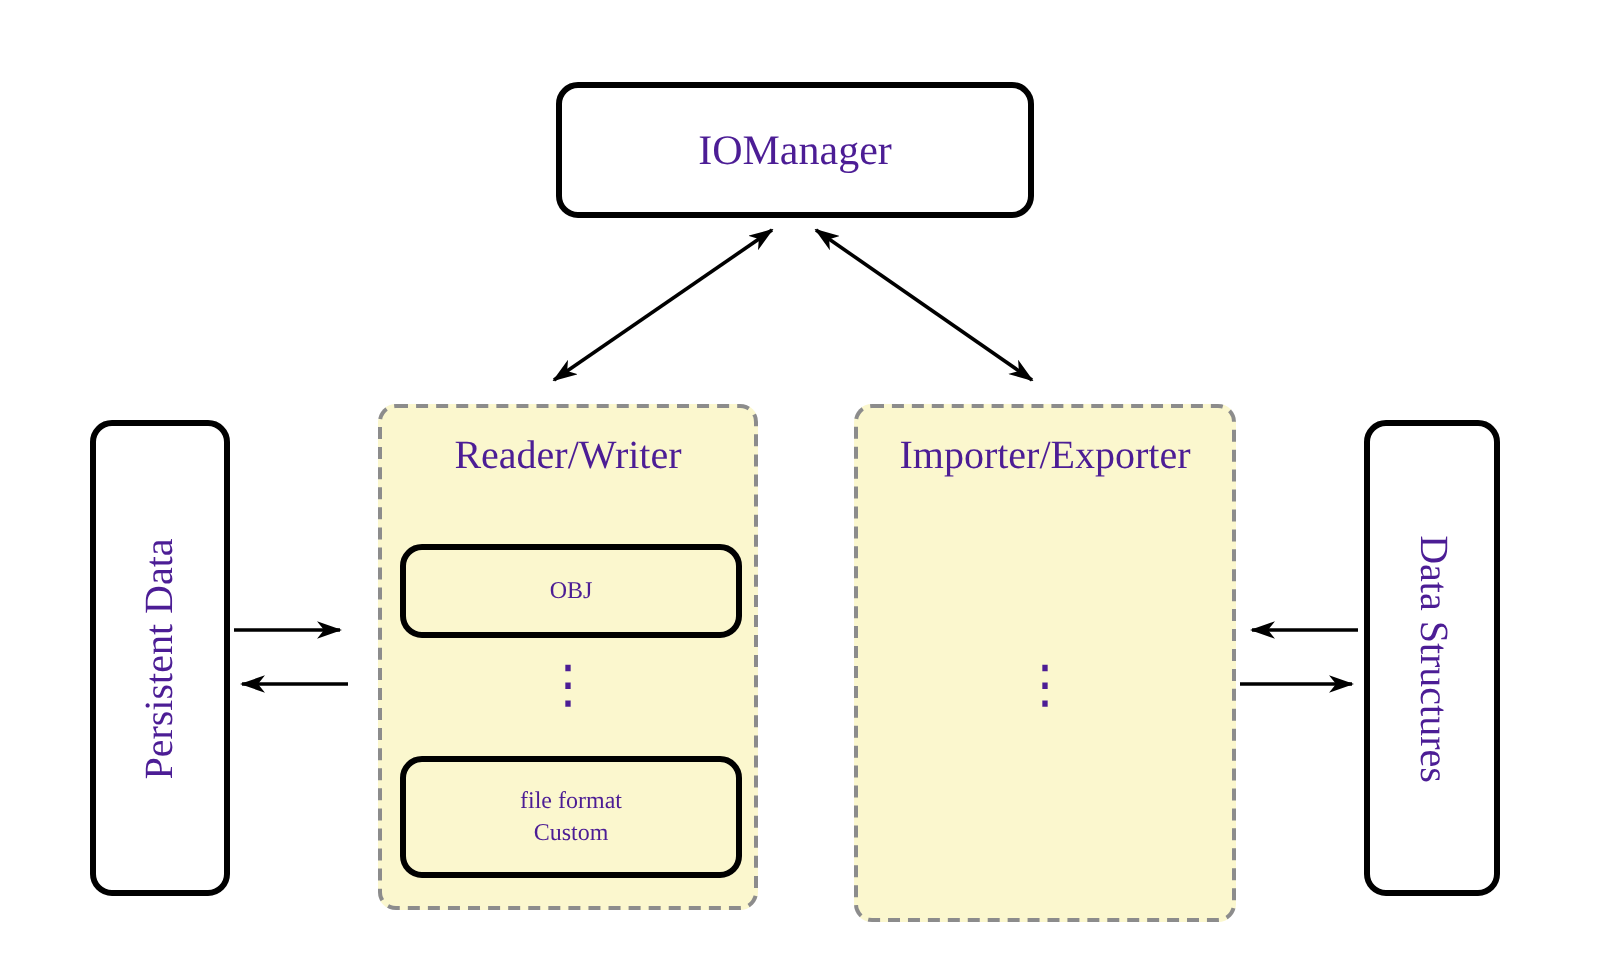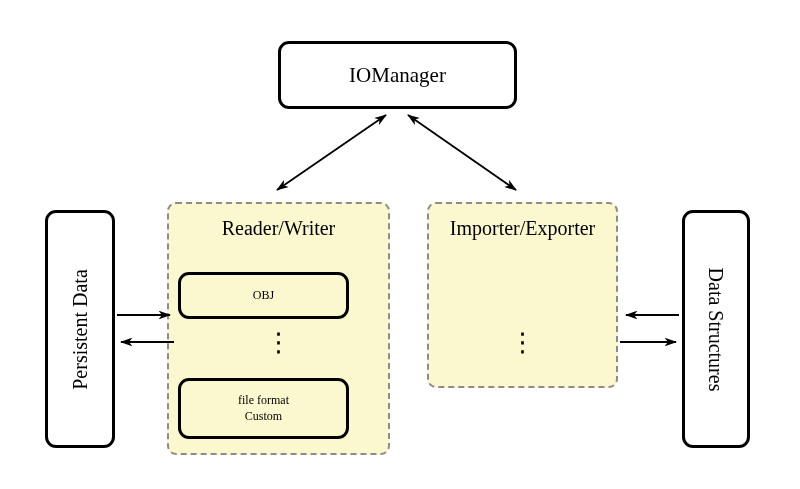--- a/index.html
+++ b/index.html
@@ -6,21 +6,21 @@
     margin: 0;
     padding: 0;
     background: #ffffff;
   }
   .canvas {
     position: relative;
     width: 800px;
     height: 489px;
     background: #ffffff;
     font-family: "Liberation Serif", "DejaVu Serif", serif;
-    color: #000000;
+    color: #4c1d95;
     overflow: hidden;
   }
   .arrow-layer {
     position: absolute;
     inset: 0;
     pointer-events: none;
     z-index: 3;
   }
   .node {
     position: absolute;
@@ -39,22 +39,22 @@
     font-size: 21px;
   }
   .group {
     position: absolute;
     background: #fbf7ce;
     border: 2px dashed #8c8c8c;
     border-radius: 9px;
     box-sizing: border-box;
     z-index: 1;
   }
-  .group-left  { left: 167px; top: 202px; width: 223px; height: 253px; }
-  .group-right { left: 427px; top: 202px; width: 191px; height: 186px; }
+  .group-left  { left: 189px; top: 202px; width: 190px; height: 253px; }
+  .group-right { left: 427px; top: 202px; width: 191px; height: 259px; }
   .group-header {
     position: absolute;
     left: 0; right: 0;
     top: 13px;
     text-align: center;
     font-size: 20px;
     white-space: nowrap;
   }
   .item-box {
     position: absolute;

